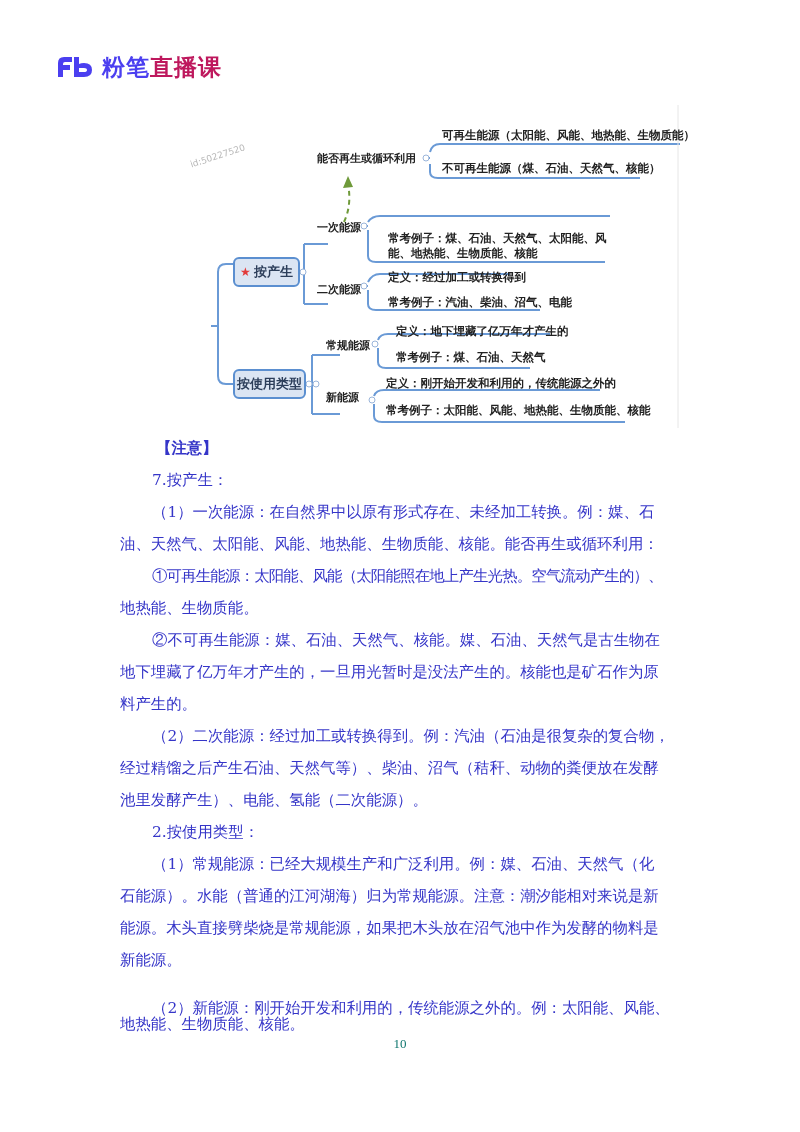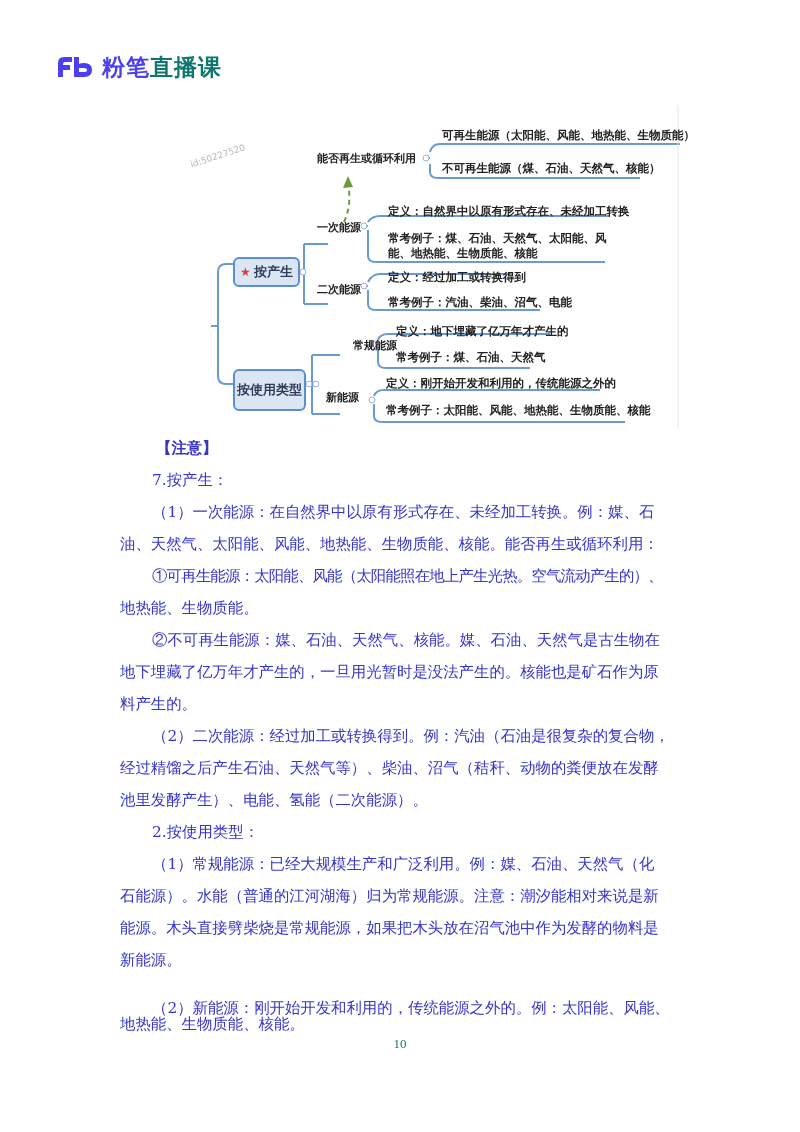--- a/index.html
+++ b/index.html
@@ -3,21 +3,21 @@
 <meta charset="utf-8">
 <style>
   html, body { margin:0; padding:0; background:#ffffff; }
   body { width:800px; height:1132px; position:relative; overflow:hidden; font-family:"DejaVu Sans", sans-serif; }
 
   
   .brand { position:absolute; left:56px; top:52px; height:30px; display:flex; align-items:center; }
   .brand-logo { width:38px; height:24px; margin-right:8px; }
   .brand-text { font-size:23px; font-weight:bold; letter-spacing:1px; font-family:"DejaVu Sans", sans-serif; }
   .brand-text .accent { color:#4b3ff0; }
-  .brand-text .dark { color:#0f766e; }
+  .brand-text .dark { color:#be185d; }
 
   
   .figure { position:absolute; left:110px; top:100px; width:570px; height:330px; }
   .figure svg { position:absolute; left:0; top:0; }
   .mm-node { position:absolute; box-sizing:border-box; background:#dbe5f3; border:2px solid #5b8fd0; border-radius:6px;
              display:flex; align-items:center; justify-content:center; color:#2c3e5a; font-weight:bold; font-size:13px; }
   .mm-text { position:absolute; font-size:11.5px; color:#222; white-space:nowrap; line-height:16px; }
   .mm-text.bold { font-weight:bold; }
   .watermark { position:absolute; left:79px; top:60px; font-size:9px; color:#b8b8b8; transform:rotate(-18deg); transform-origin:left top; }
 
@@ -78,38 +78,37 @@
   </svg>
 
   <div class="watermark">id:50227520</div>
 
 
   <div class="mm-node" style="left:123px; top:157px; width:67px; height:30px;">
     <span style="color:#e23b3b; font-size:12px; margin-right:3px;">★</span>
     <span>按产生</span>
   </div>
 
-  <div class="mm-node" style="left:123px; top:269px; width:73px; height:42px;">
+  <div class="mm-node" style="left:123px; top:269px; width:73px; height:30px;">
     <span>按使用类型</span>
   </div>
 
   <div class="mm-text bold" style="left:207px; top:51px; font-size:11px;">能否再生或循环利用</div>
   <div class="mm-text bold" style="left:332px; top:27px;">可再生能源（太阳能、风能、地热能、生物质能）</div>
   <div class="mm-text bold" style="left:332px; top:60px;">不可再生能源（煤、石油、天然气、核能）</div>
 
   <div class="mm-text bold" style="left:207px; top:120px; font-size:11px;">一次能源</div>
-  <div class="mm-text bold" style="left:278px; top:103px;">定义：自然界中以原有形式存在、未经加工转换</div>
   <div class="mm-text bold" style="left:278px; top:130px;">常考例子：煤、石油、天然气、太阳能、风</div>
   <div class="mm-text bold" style="left:278px; top:145px;">能、地热能、生物质能、核能</div>
 
   <div class="mm-text bold" style="left:207px; top:182px; font-size:11px;">二次能源</div>
   <div class="mm-text bold" style="left:278px; top:169px;">定义：经过加工或转换得到</div>
   <div class="mm-text bold" style="left:278px; top:194px;">常考例子：汽油、柴油、沼气、电能</div>
 
-  <div class="mm-text bold" style="left:216px; top:238px; font-size:11px;margin-left:27px;">常规能源</div>
+  <div class="mm-text bold" style="left:216px; top:238px; font-size:11px;">常规能源</div>
   <div class="mm-text bold" style="left:286px; top:223px;">定义：地下埋藏了亿万年才产生的</div>
   <div class="mm-text bold" style="left:286px; top:249px;">常考例子：煤、石油、天然气</div>
 
   <div class="mm-text bold" style="left:216px; top:290px; font-size:11px;">新能源</div>
   <div class="mm-text bold" style="left:276px; top:275px;">定义：刚开始开发和利用的，传统能源之外的</div>
   <div class="mm-text bold" style="left:276px; top:302px;">常考例子：太阳能、风能、地热能、生物质能、核能</div>
 </div>
 
 <div class="body-text">
   <div class="line" style="left:36px; top:6px; font-weight:bold;">【注意】</div>

